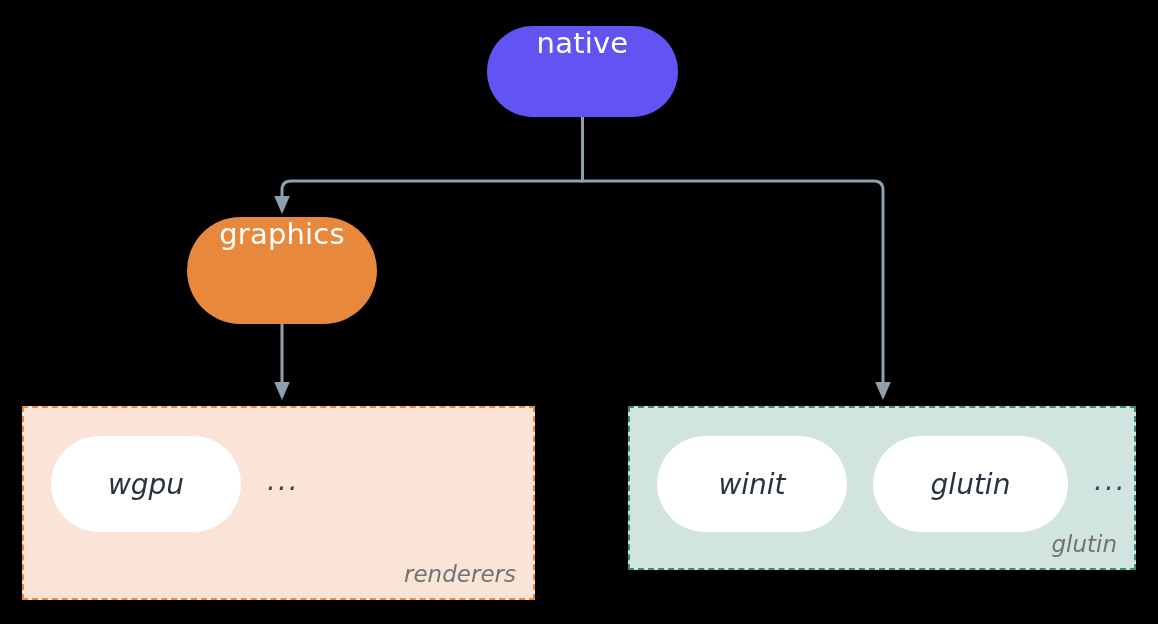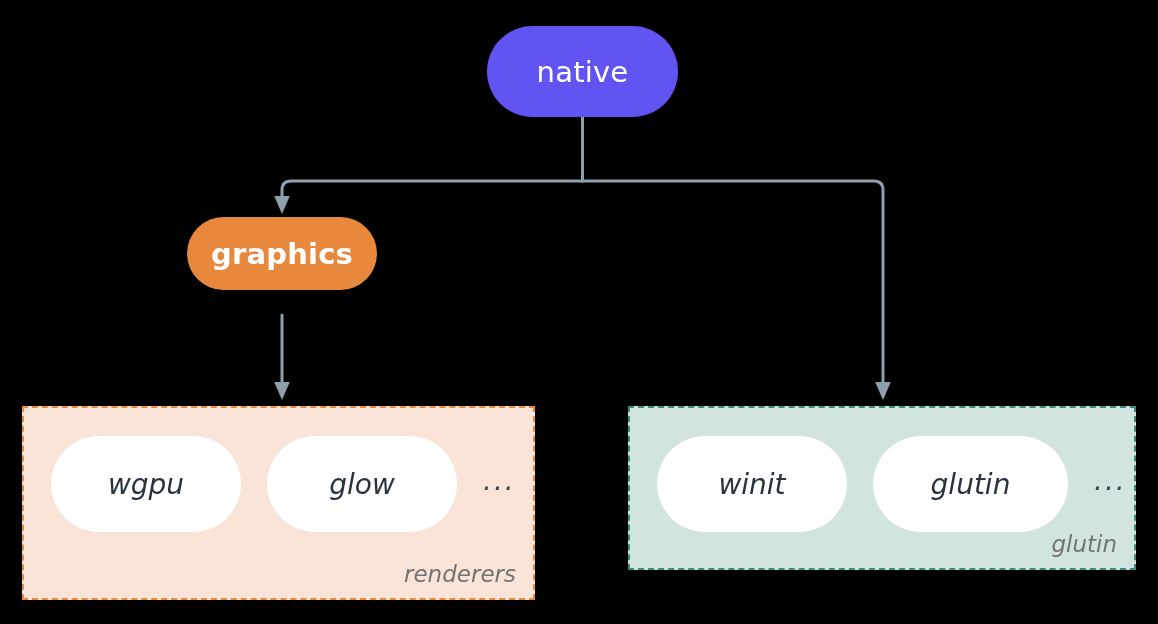--- a/index.html
+++ b/index.html
@@ -19,40 +19,38 @@
   #edges {
     position:absolute; left:0; top:0;
     width:1158px; height:624px;
     pointer-events:none;
   }
 
   
   .node {
     position:absolute;
     display:flex;
-    align-items:center;
     justify-content:center;
     border-radius:999px;
     color:#ffffff;
     letter-spacing:0.2px;
     white-space:nowrap;
     z-index:3;
   }
   #node-native {
     left:487px; top:26px;
     width:191px; height:91px;
     background:#6254f3;
     font-size:29px;
   }
   #node-graphics {
     left:187px; top:217px;
-    width:190px; height:73px;
+    width:190px; height:107px;
     background:#e8883c;
     font-size:29px;
-    font-weight:bold;
   }
 
   
   .group {
     position:absolute;
     z-index:2;
     font-style:italic;
   }
   #group-renderers {
     left:22px; top:406px;
@@ -131,23 +129,20 @@
 
   <div id="node-graphics" class="node">
     <span>graphics</span>
   </div>
 
   <div id="group-renderers" class="group">
     <div class="group-items">
       <div class="leaf w-wide">
         <span>wgpu</span>
       </div>
-      <div class="leaf w-wide">
-        <span>glow</span>
-      </div>
       <span class="ellipsis">...</span>
     </div>
     <div class="group-label">renderers</div>
   </div>
 
   <div id="group-shells" class="group">
     <div class="group-items">
       <div class="leaf w-wide">
         <span>winit</span>
       </div>

